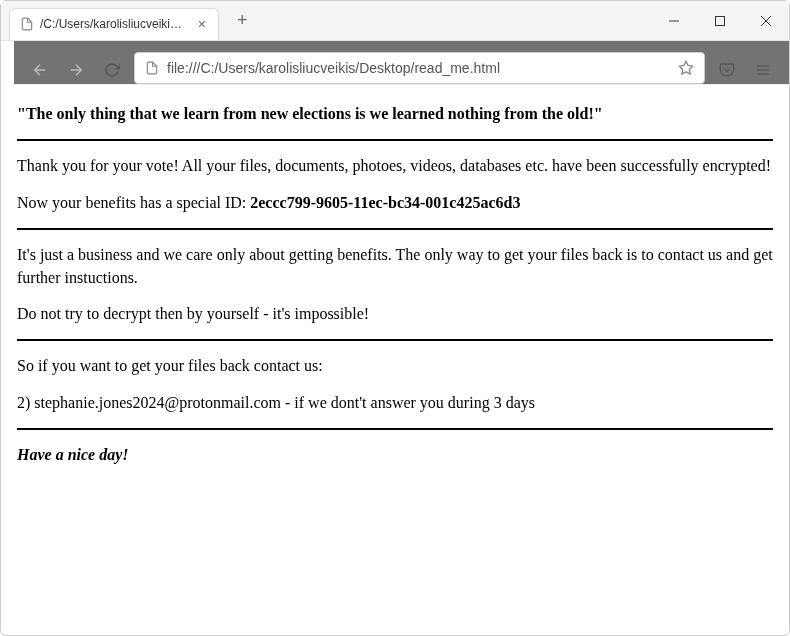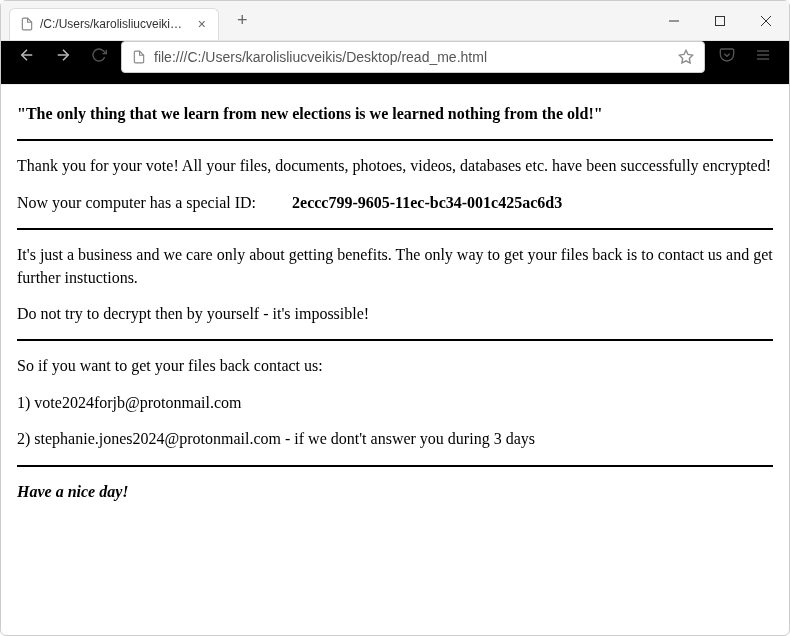--- a/index.html
+++ b/index.html
@@ -83,25 +83,26 @@
       height: 40px;
       display: flex;
       align-items: center;
       justify-content: center;
       color: #333;
       cursor: pointer;
     }
     .toolbar {
       height: 44px;
       display: flex;
-      align-items: flex-start;
+      align-items: flex-end;
       padding: 0 12px;
       gap: 8px;
-      background: #000000;
+      background: #737373;
       border-bottom: 1px solid #eee;
+      margin-left: 13px;
     }
     .nav-btn {
       width: 28px;
       height: 28px;
       display: flex;
       align-items: center;
       justify-content: center;
       color: #555;
       cursor: pointer;
       border-radius: 4px;
@@ -146,21 +147,20 @@
     }
     .content p {
       margin-bottom: 14px;
     }
     .heading {
       font-weight: bold;
       margin-bottom: 8px;
     }
     .bold {
       font-weight: bold;
-      margin-left: 32px;
     }
     .italic {
       font-style: italic;
     }
     .bold-italic {
       font-weight: bold;
       font-style: italic;
     }
   </style>
 </head>
@@ -240,25 +240,24 @@
           <line x1="3" y1="18" x2="21" y2="18"></line>
         </svg>
     </div>
   </div>
 
   <div class="content">
     <p class="heading">"The only thing that we learn from new elections is we learned nothing from the old!"</p>
     <hr>
     <p>Thank you for your vote! All your files, documents, photoes, videos, databases etc. have been successfully encrypted!</p>
     <p>
-      <span>Now your computer has a special ID: </span><span class="bold">2eccc799-9605-11ec-bc34-001c425ac6d3</span>
+      <span>Now your benefits has a special ID: </span><span class="bold">2eccc799-9605-11ec-bc34-001c425ac6d3</span>
     </p>
     <hr>
     <p>It's just a business and we care only about getting benefits. The only way to get your files back is to contact us and get further instuctions.</p>
     <p>Do not try to decrypt then by yourself - it's impossible!</p>
     <hr>
     <p>So if you want to get your files back contact us:</p>
-    <p>1) vote2024forjb@protonmail.com</p>
     <p>2) stephanie.jones2024@protonmail.com - if we dont't answer you during 3 days</p>
     <hr>
     <p class="bold-italic">Have a nice day!</p>
   </div>
 </div>
 
 </body></html>

